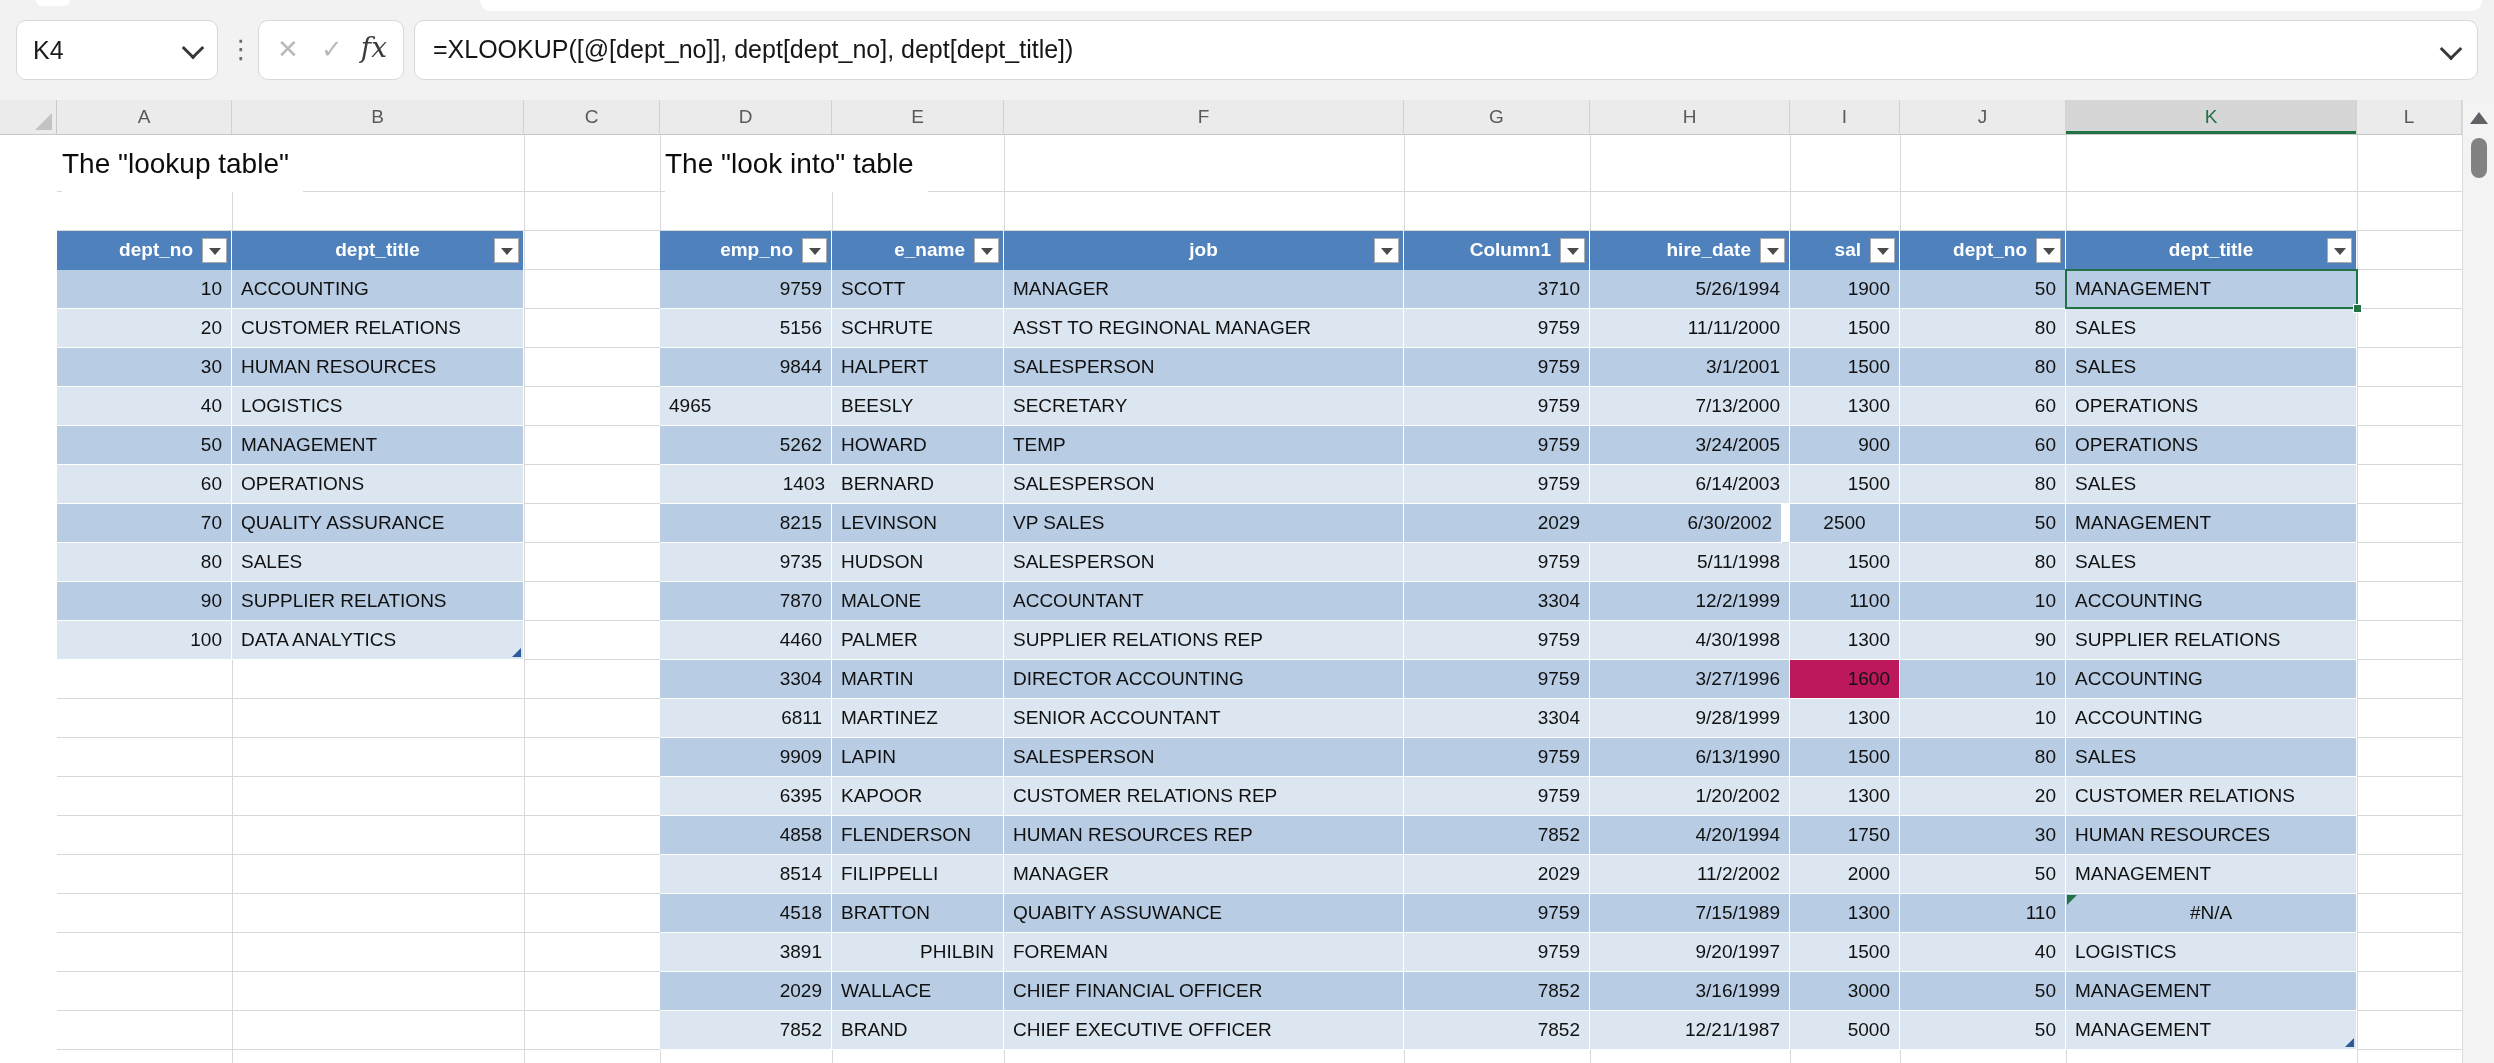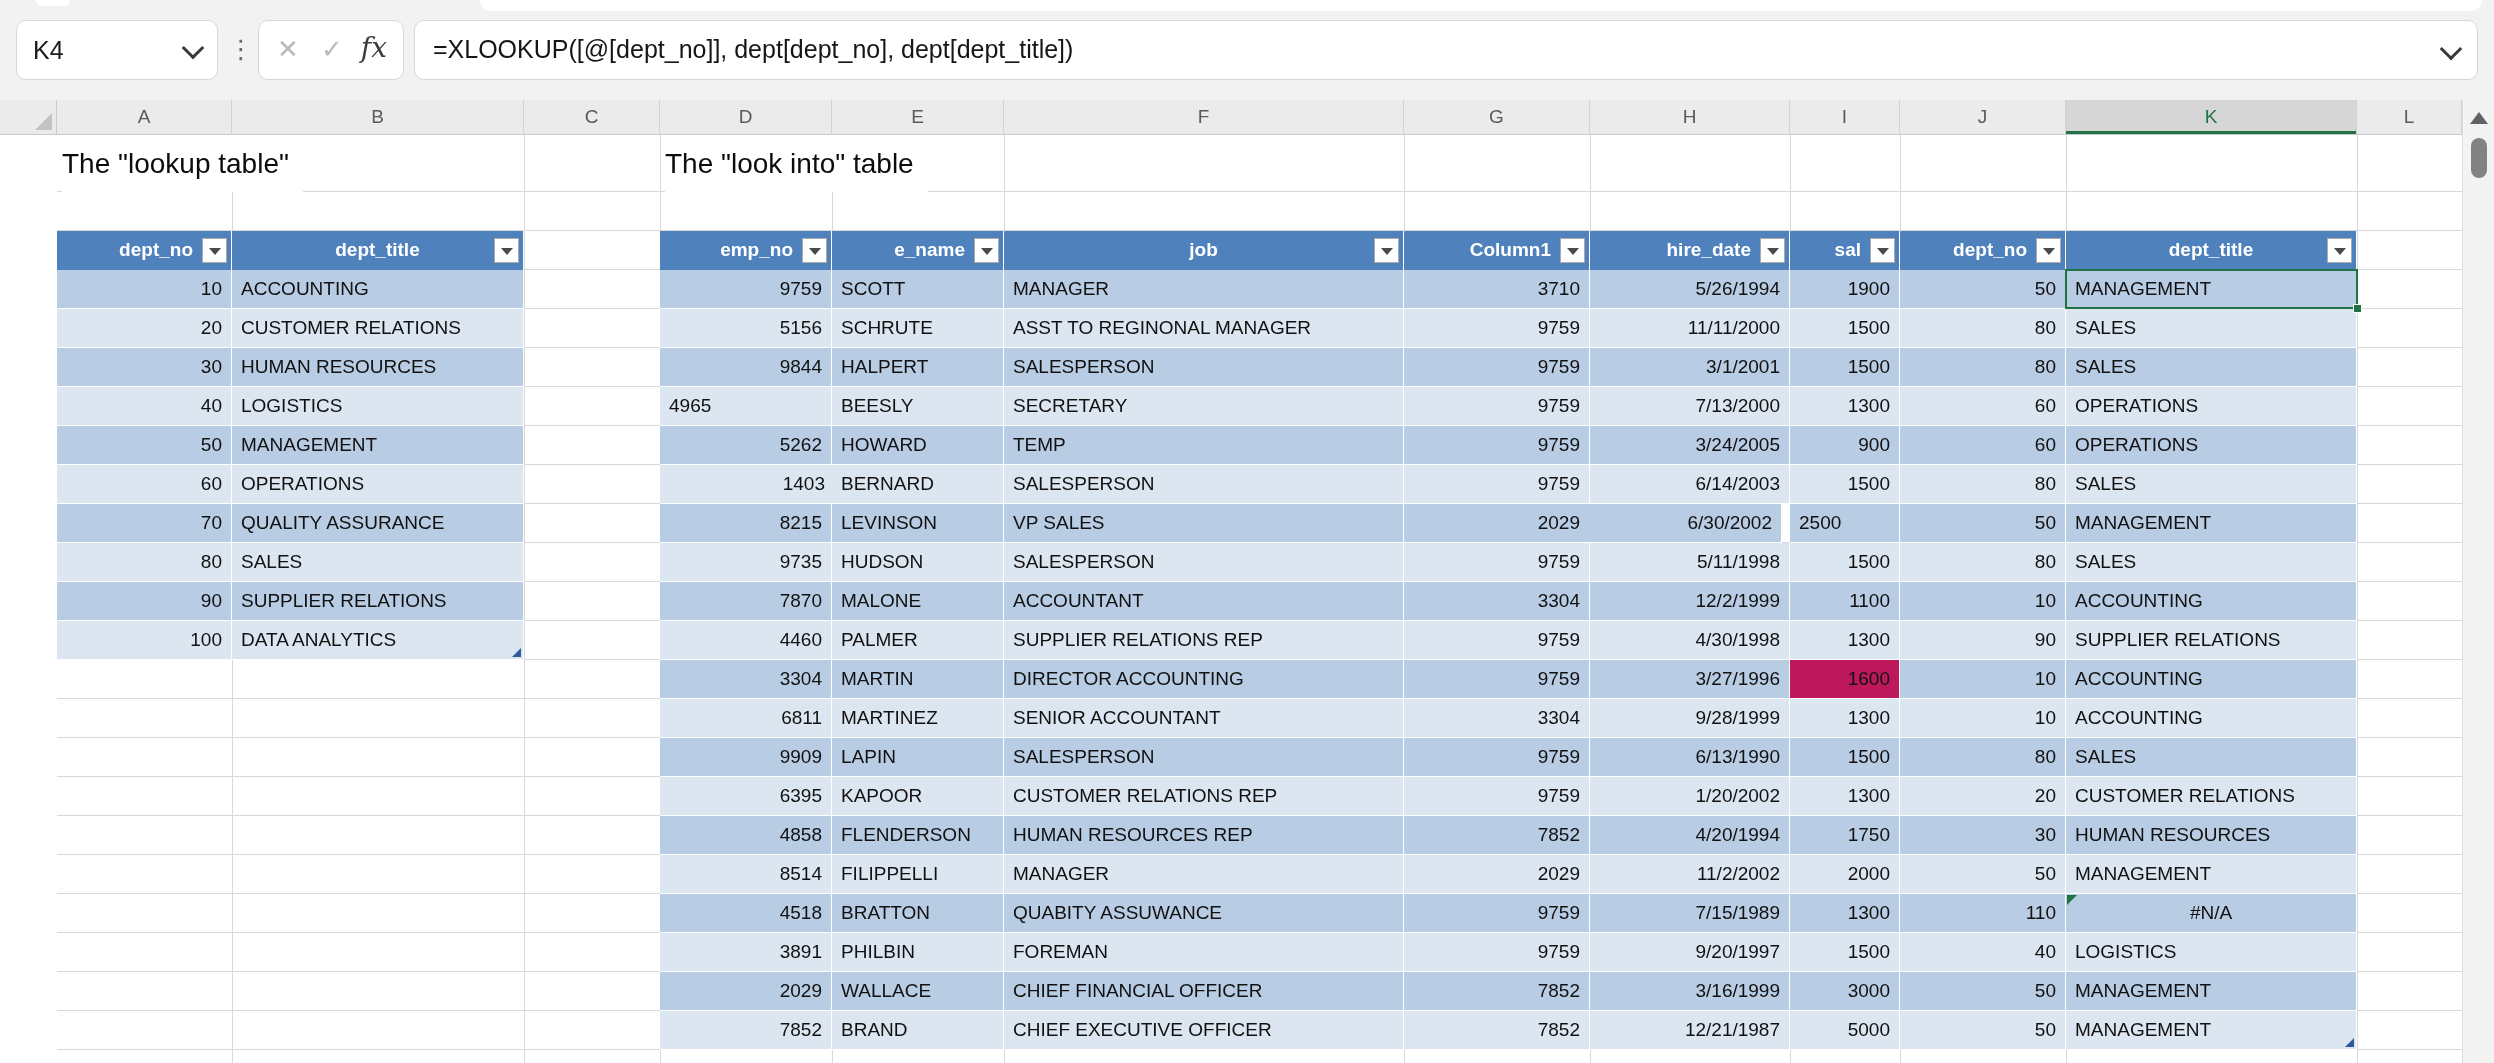--- a/index.html
+++ b/index.html
@@ -286,21 +286,21 @@
         <div class="tcell" style="left: 1404px; top: 330px; width: 186px; height: 39px; background: rgb(220, 230, 241); text-align: right;">9759</div>
         <div class="tcell" style="left: 1590px; top: 330px; width: 200px; height: 39px; background: rgb(220, 230, 241); text-align: right;">6/14/2003</div>
         <div class="tcell" style="left: 1790px; top: 330px; width: 110px; height: 39px; background: rgb(220, 230, 241); text-align: right;">1500</div>
         <div class="tcell" style="left: 1900px; top: 330px; width: 166px; height: 39px; background: rgb(220, 230, 241); text-align: right;">80</div>
         <div class="tcell" style="left: 2066px; top: 330px; width: 291px; height: 39px; background: rgb(220, 230, 241); text-align: left;">SALES</div>
         <div class="tcell" style="left: 660px; top: 369px; width: 172px; height: 39px; background: rgb(184, 204, 228); text-align: right;">8215</div>
         <div class="tcell" style="left: 832px; top: 369px; width: 172px; height: 39px; background: rgb(184, 204, 228); text-align: left;">LEVINSON</div>
         <div class="tcell" style="left: 1004px; top: 369px; width: 400px; height: 39px; background: rgb(184, 204, 228); text-align: left;">VP SALES</div>
         <div class="tcell" style="left: 1404px; top: 369px; width: 186px; height: 39px; background: rgb(184, 204, 228); text-align: right;">2029</div>
         <div class="tcell" style="left: 1582px; top: 369px; width: 200px; height: 39px; background: rgb(184, 204, 228); text-align: right;">6/30/2002</div>
-        <div class="tcell" style="left: 1790px; top: 369px; width: 110px; height: 39px; background: rgb(184, 204, 228); text-align: left;">2500</div>
+        <div class="tcell" style="left: 1790px; top: 369px; width: 110px; height: 39px; background: rgb(184, 204, 228); text-align: center;">2500</div>
         <div class="tcell" style="left: 1900px; top: 369px; width: 166px; height: 39px; background: rgb(184, 204, 228); text-align: right;">50</div>
         <div class="tcell" style="left: 2066px; top: 369px; width: 291px; height: 39px; background: rgb(184, 204, 228); text-align: left;">MANAGEMENT</div>
         <div class="tcell" style="left: 660px; top: 408px; width: 172px; height: 39px; background: rgb(220, 230, 241); text-align: right;">9735</div>
         <div class="tcell" style="left: 832px; top: 408px; width: 172px; height: 39px; background: rgb(220, 230, 241); text-align: left;">HUDSON</div>
         <div class="tcell" style="left: 1004px; top: 408px; width: 400px; height: 39px; background: rgb(220, 230, 241); text-align: left;">SALESPERSON</div>
         <div class="tcell" style="left: 1404px; top: 408px; width: 186px; height: 39px; background: rgb(220, 230, 241); text-align: right;">9759</div>
         <div class="tcell" style="left: 1590px; top: 408px; width: 200px; height: 39px; background: rgb(220, 230, 241); text-align: right;">5/11/1998</div>
         <div class="tcell" style="left: 1790px; top: 408px; width: 110px; height: 39px; background: rgb(220, 230, 241); text-align: right;">1500</div>
         <div class="tcell" style="left: 1900px; top: 408px; width: 166px; height: 39px; background: rgb(220, 230, 241); text-align: right;">80</div>
         <div class="tcell" style="left: 2066px; top: 408px; width: 291px; height: 39px; background: rgb(220, 230, 241); text-align: left;">SALES</div>
@@ -370,21 +370,21 @@
         <div class="tcell" style="left: 2066px; top: 720px; width: 291px; height: 39px; background: rgb(220, 230, 241); text-align: left;">MANAGEMENT</div>
         <div class="tcell" style="left: 660px; top: 759px; width: 172px; height: 39px; background: rgb(184, 204, 228); text-align: right;">4518</div>
         <div class="tcell" style="left: 832px; top: 759px; width: 172px; height: 39px; background: rgb(184, 204, 228); text-align: left;">BRATTON</div>
         <div class="tcell" style="left: 1004px; top: 759px; width: 400px; height: 39px; background: rgb(184, 204, 228); text-align: left;">QUABITY ASSUWANCE</div>
         <div class="tcell" style="left: 1404px; top: 759px; width: 186px; height: 39px; background: rgb(184, 204, 228); text-align: right;">9759</div>
         <div class="tcell" style="left: 1590px; top: 759px; width: 200px; height: 39px; background: rgb(184, 204, 228); text-align: right;">7/15/1989</div>
         <div class="tcell" style="left: 1790px; top: 759px; width: 110px; height: 39px; background: rgb(184, 204, 228); text-align: right;">1300</div>
         <div class="tcell" style="left: 1900px; top: 759px; width: 166px; height: 39px; background: rgb(184, 204, 228); text-align: right;">110</div>
         <div class="tcell" style="left: 2066px; top: 759px; width: 291px; height: 39px; background: rgb(184, 204, 228); text-align: center;">#N/A<div class="err-tri" style="left: 1px; top: 1px;"></div></div>
         <div class="tcell" style="left: 660px; top: 798px; width: 172px; height: 39px; background: rgb(220, 230, 241); text-align: right;">3891</div>
-        <div class="tcell" style="left: 832px; top: 798px; width: 172px; height: 39px; background: rgb(220, 230, 241); text-align: left;">PHILBIN</div>
+        <div class="tcell" style="left: 832px; top: 798px; width: 172px; height: 39px; background: rgb(220, 230, 241); text-align: right;">PHILBIN</div>
         <div class="tcell" style="left: 1004px; top: 798px; width: 400px; height: 39px; background: rgb(220, 230, 241); text-align: left;">FOREMAN</div>
         <div class="tcell" style="left: 1404px; top: 798px; width: 186px; height: 39px; background: rgb(220, 230, 241); text-align: right;">9759</div>
         <div class="tcell" style="left: 1590px; top: 798px; width: 200px; height: 39px; background: rgb(220, 230, 241); text-align: right;">9/20/1997</div>
         <div class="tcell" style="left: 1790px; top: 798px; width: 110px; height: 39px; background: rgb(220, 230, 241); text-align: right;">1500</div>
         <div class="tcell" style="left: 1900px; top: 798px; width: 166px; height: 39px; background: rgb(220, 230, 241); text-align: right;">40</div>
         <div class="tcell" style="left: 2066px; top: 798px; width: 291px; height: 39px; background: rgb(220, 230, 241); text-align: left;">LOGISTICS</div>
         <div class="tcell" style="left: 660px; top: 837px; width: 172px; height: 39px; background: rgb(184, 204, 228); text-align: right;">2029</div>
         <div class="tcell" style="left: 832px; top: 837px; width: 172px; height: 39px; background: rgb(184, 204, 228); text-align: left;">WALLACE</div>
         <div class="tcell" style="left: 1004px; top: 837px; width: 400px; height: 39px; background: rgb(184, 204, 228); text-align: left;">CHIEF FINANCIAL OFFICER</div>
         <div class="tcell" style="left: 1404px; top: 837px; width: 186px; height: 39px; background: rgb(184, 204, 228); text-align: right;">7852</div>

